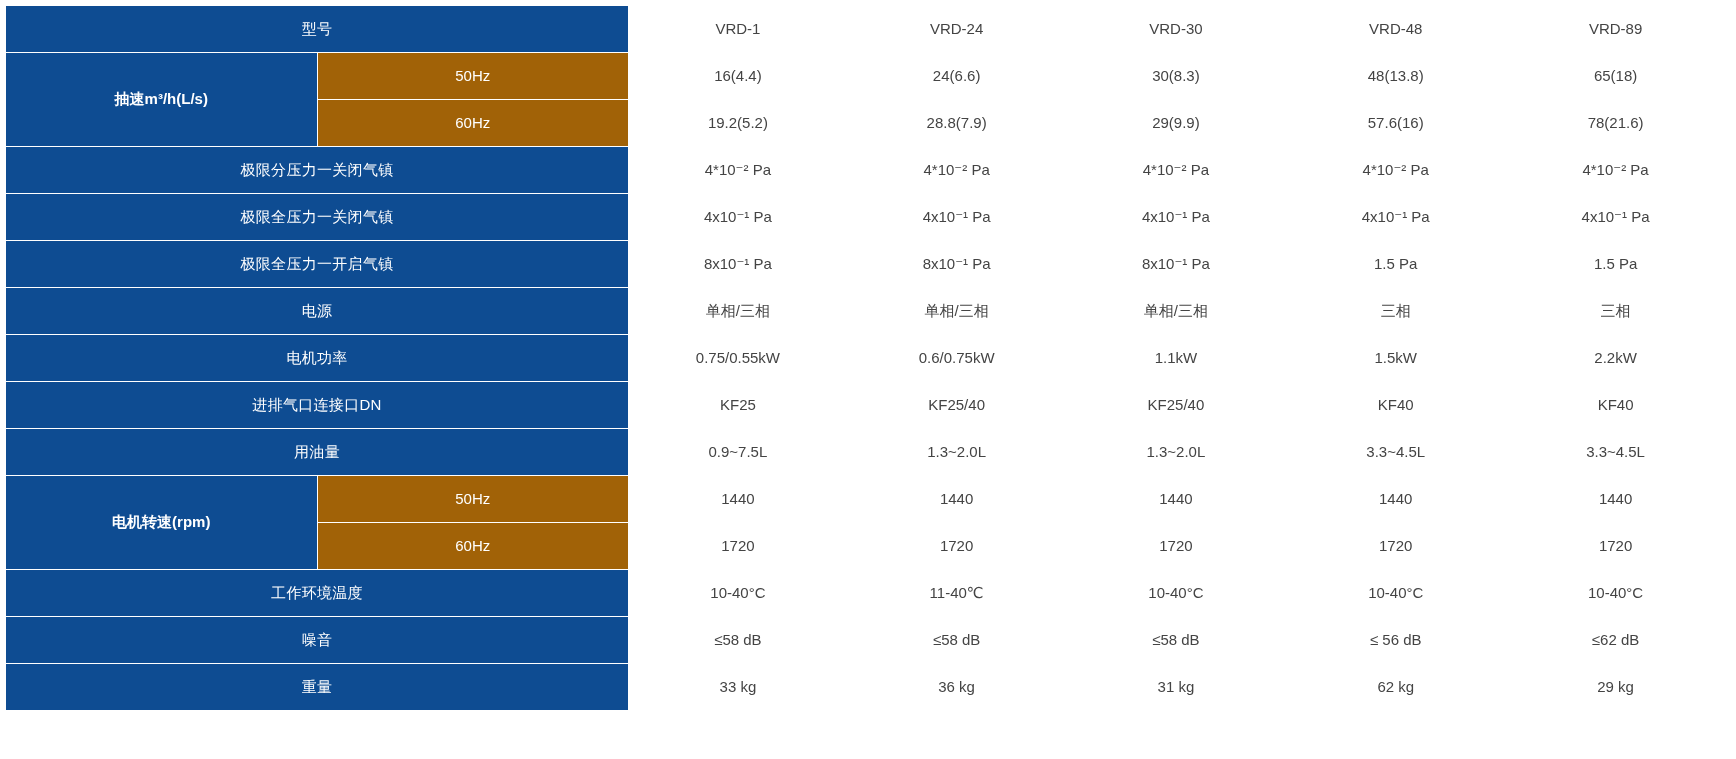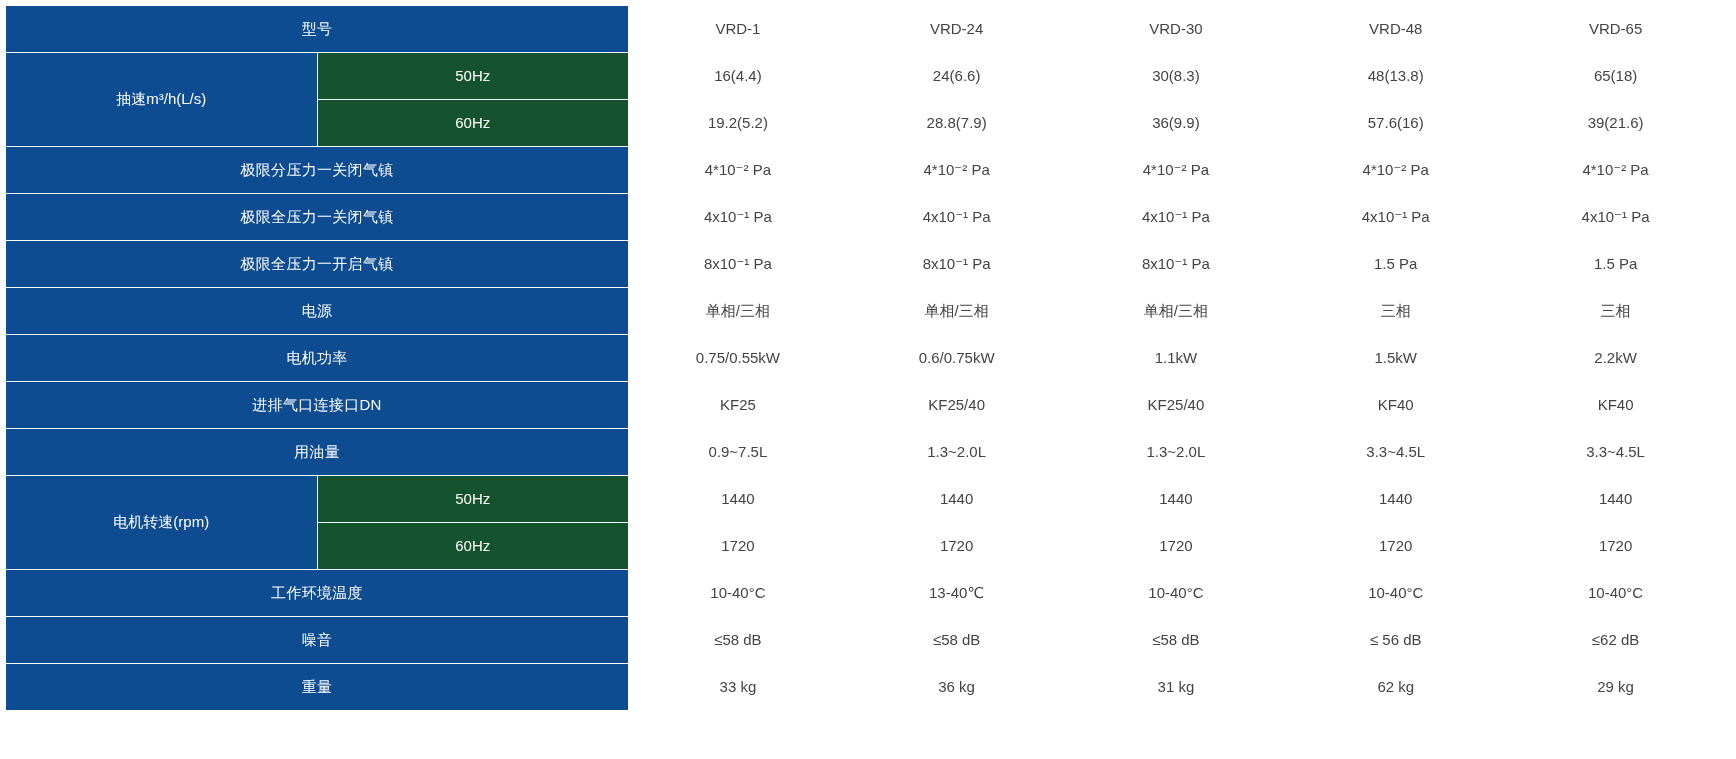--- a/index.html
+++ b/index.html
@@ -40,24 +40,24 @@
   
   td.lbl {
     background: #0e4c92;
     color: #ffffff;
     font-weight: 500;
     letter-spacing: 0.3px;
   }
   td.lbl-main {
     background: #0e4c92;
     color: #ffffff;
-    font-weight: 400;
+    font-weight: 700;
   }
   td.lbl-sub {
-    background: #14532d;
+    background: #a16207;
     color: #ffffff;
     font-weight: 500;
   }
 
   
   td.val {
     background: #ffffff;
     color: #444444;
     border: 1px solid #e2e2e2;
     font-weight: 400;
@@ -78,40 +78,40 @@
       <col style="width:199px">
     </colgroup>
     <tbody>
 
       <tr>
         <td class="lbl" colspan="2">型号</td>
         <td class="val">VRD-1</td>
         <td class="val">VRD-24</td>
         <td class="val">VRD-30</td>
         <td class="val">VRD-48</td>
-        <td class="val">VRD-65</td>
+        <td class="val">VRD-89</td>
       </tr>
 
       <tr>
         <td class="lbl-main" rowspan="2">抽速m³/h(L/s)</td>
         <td class="lbl-sub">50Hz</td>
         <td class="val">16(4.4)</td>
         <td class="val">24(6.6)</td>
         <td class="val">30(8.3)</td>
         <td class="val">48(13.8)</td>
         <td class="val">65(18)</td>
       </tr>
 
       <tr>
         <td class="lbl-sub">60Hz</td>
         <td class="val">19.2(5.2)</td>
         <td class="val">28.8(7.9)</td>
-        <td class="val">36(9.9)</td>
+        <td class="val">29(9.9)</td>
         <td class="val">57.6(16)</td>
-        <td class="val">39(21.6)</td>
+        <td class="val">78(21.6)</td>
       </tr>
 
       <tr>
         <td class="lbl" colspan="2">极限分压力一关闭气镇</td>
         <td class="val">4*10⁻²  Pa</td>
         <td class="val">4*10⁻²  Pa</td>
         <td class="val">4*10⁻²  Pa</td>
         <td class="val">4*10⁻²  Pa</td>
         <td class="val">4*10⁻²  Pa</td>
       </tr>
@@ -185,21 +185,21 @@
         <td class="val">1720</td>
         <td class="val">1720</td>
         <td class="val">1720</td>
         <td class="val">1720</td>
         <td class="val">1720</td>
       </tr>
 
       <tr>
         <td class="lbl" colspan="2">工作环境温度</td>
         <td class="val">10-40°C</td>
-        <td class="val">13-40℃</td>
+        <td class="val">11-40℃</td>
         <td class="val">10-40°C</td>
         <td class="val">10-40°C</td>
         <td class="val">10-40°C</td>
       </tr>
 
       <tr>
         <td class="lbl" colspan="2">噪音</td>
         <td class="val">≤58 dB</td>
         <td class="val">≤58 dB</td>
         <td class="val">≤58 dB</td>

